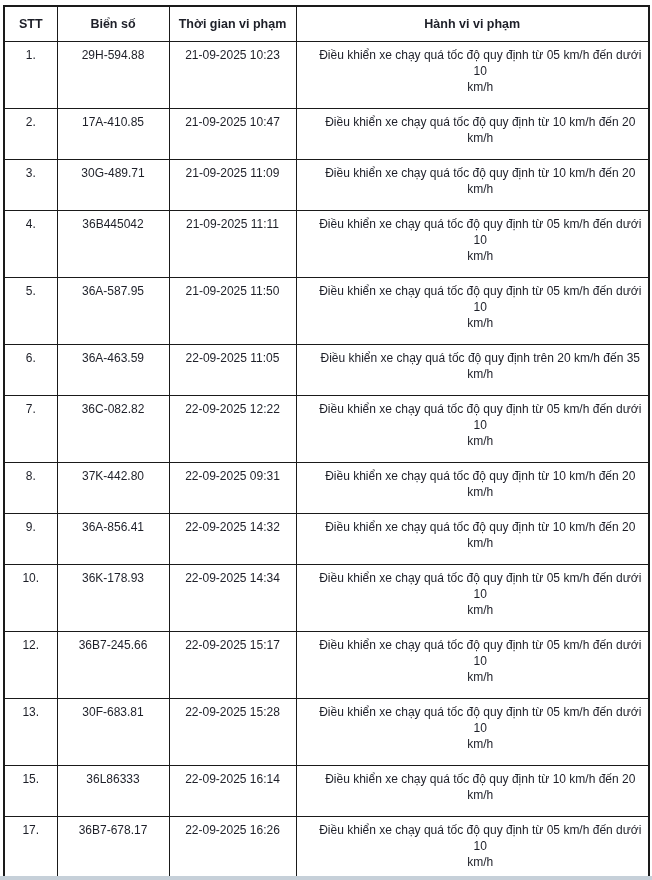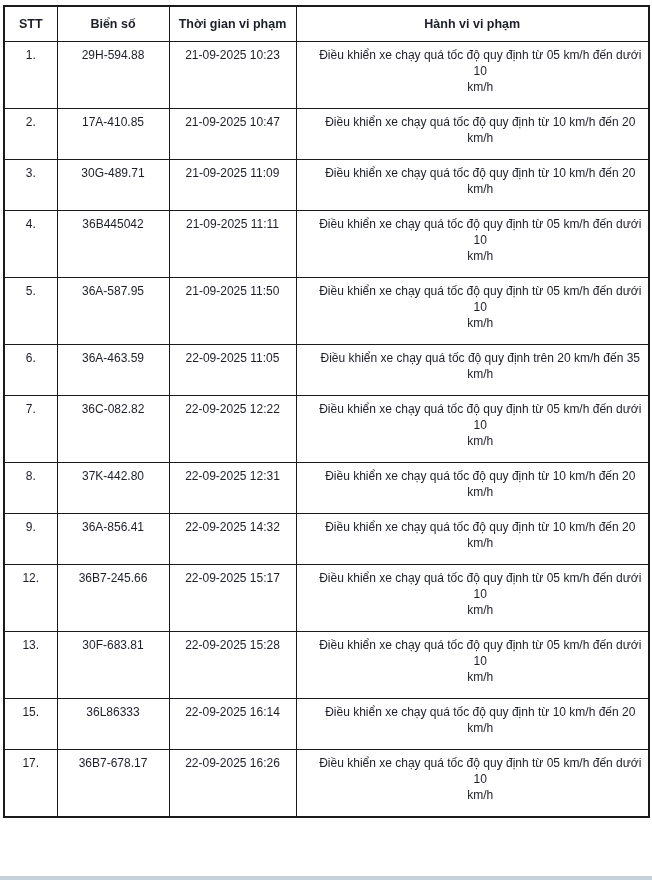--- a/index.html
+++ b/index.html
@@ -129,28 +129,35 @@
         <tr>
           <td class="col-stt">7.</td>
           <td class="col-plate">36C-082.82</td>
           <td class="col-time">22-09-2025 12:22</td>
           <td class="col-violation">Điều khiển xe chạy quá tốc độ quy định từ 05 km/h đến dưới 10
 km/h</td>
         </tr>
         <tr>
           <td class="col-stt">8.</td>
           <td class="col-plate">37K-442.80</td>
-          <td class="col-time">22-09-2025 12:31</td>
+          <td class="col-time">22-09-2025 09:31</td>
           <td class="col-violation">Điều khiển xe chạy quá tốc độ quy định từ 10 km/h đến 20 km/h</td>
         </tr>
         <tr>
           <td class="col-stt">9.</td>
           <td class="col-plate">36A-856.41</td>
           <td class="col-time">22-09-2025 14:32</td>
           <td class="col-violation">Điều khiển xe chạy quá tốc độ quy định từ 10 km/h đến 20 km/h</td>
+        </tr>
+        <tr>
+          <td class="col-stt">10.</td>
+          <td class="col-plate">36K-178.93</td>
+          <td class="col-time">22-09-2025 14:34</td>
+          <td class="col-violation">Điều khiển xe chạy quá tốc độ quy định từ 05 km/h đến dưới 10
+km/h</td>
         </tr>
         <tr>
           <td class="col-stt">12.</td>
           <td class="col-plate">36B7-245.66</td>
           <td class="col-time">22-09-2025 15:17</td>
           <td class="col-violation">Điều khiển xe chạy quá tốc độ quy định từ 05 km/h đến dưới 10
 km/h</td>
         </tr>
         <tr>
           <td class="col-stt">13.</td>

